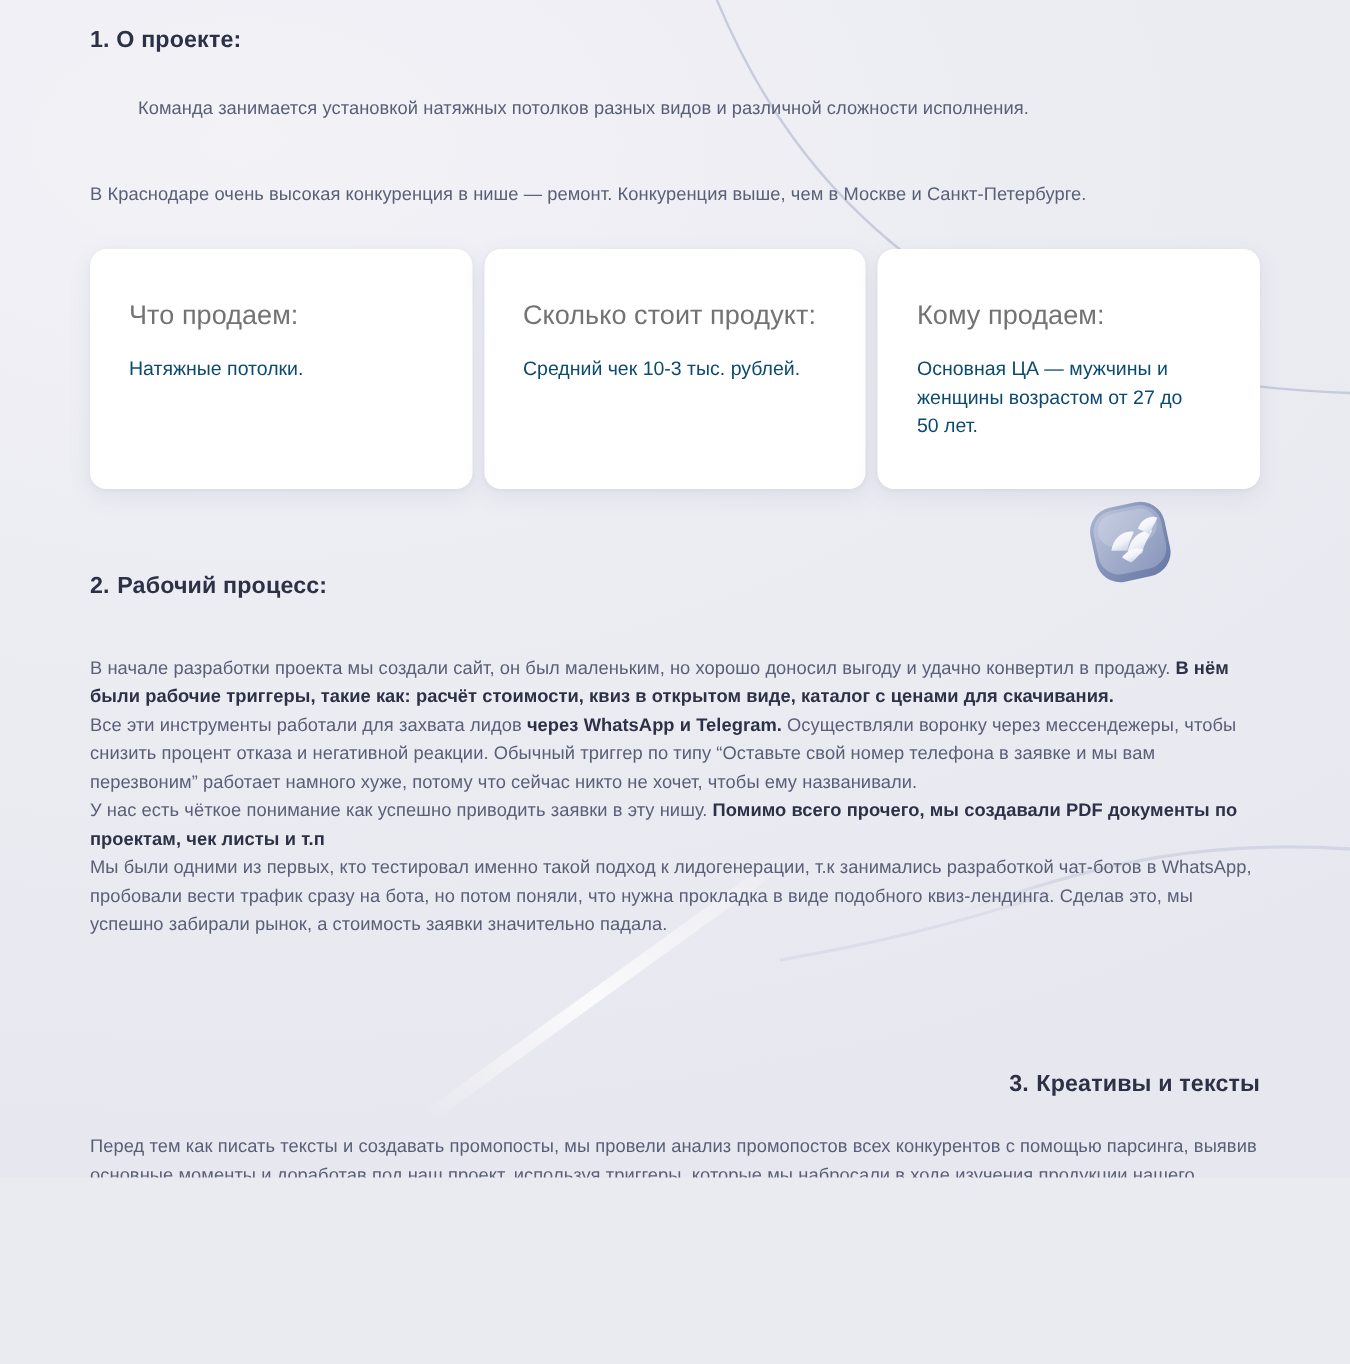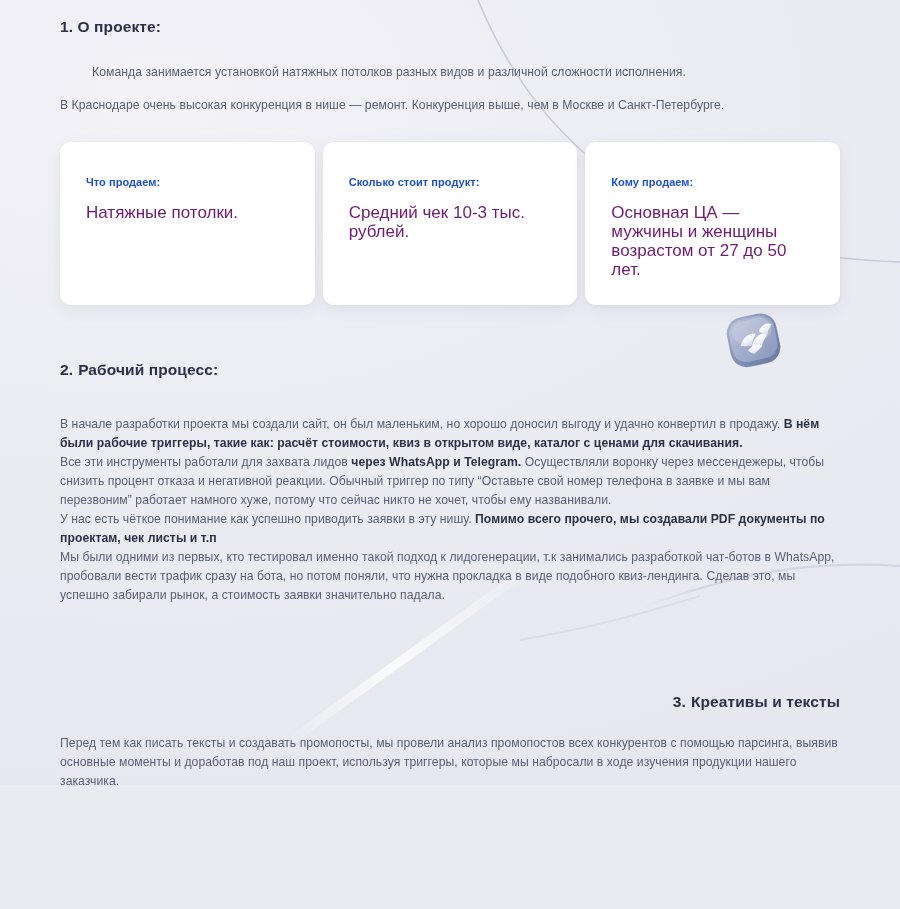--- a/index.html
+++ b/index.html
@@ -76,30 +76,30 @@
     flex: 1 1 0;
     background: #ffffff;
     border-radius: 11px;
     min-height: 160px;
     padding: 34px 26px 26px 26px;
     box-sizing: border-box;
     box-shadow: 0 5px 16px rgba(90, 98, 130, 0.09),
                 0 1px 3px rgba(90, 98, 130, 0.06);
   }
   .card-title {
-    font-size: 11px;
-    font-weight: bold;
-    color: #1d4ed8;
+    font-size: 18px;
+    font-weight: normal;
+    color: #737373;
     margin: 0 0 15px 0;
     letter-spacing: 0.05px;
   }
   .card-text {
-    font-size: 17px;
+    font-size: 13px;
     line-height: 19px;
-    color: #701a75;
+    color: #0c4a6e;
     margin: 0;
     max-width: 195px;
   }
 
   
   .sec2-wrap { position: relative; margin-top: 56px; }
   .sec2-title { margin-bottom: 0; }
   .sec2-title .num { margin-right: 5px; }
 
   .badge-icon {
@@ -149,21 +149,21 @@
     <path d="M 0 846 C 160 832, 330 826, 520 832" fill="none" stroke="#dfe2ec" stroke-width="1.4" opacity="0.55"></path>
   </svg>
 
   <div class="content">
 
     <section>
       <h2 class="section-title sec1-title">1. О проекте:</h2>
 
       <p class="body-text" style="margin-top:27px;margin-left:32px;">Команда занимается установкой натяжных потолков разных видов и различной сложности исполнения.</p>
 
-      <p class="body-text" style="margin-top:14px;">В Краснодаре очень высокая конкуренция в нише — ремонт. Конкуренция выше, чем в Москве и Санкт-Петербурге.</p>
+      <p class="body-text" style="margin-top:38px;">В Краснодаре очень высокая конкуренция в нише — ремонт. Конкуренция выше, чем в Москве и Санкт-Петербурге.</p>
 
       <div class="cards">
 
         <div class="card">
           <div class="card-title">Что продаем:</div>
           <p class="card-text">Натяжные потолки.</p>
         </div>
 
         <div class="card">
           <div class="card-title">Сколько стоит продукт:</div>

